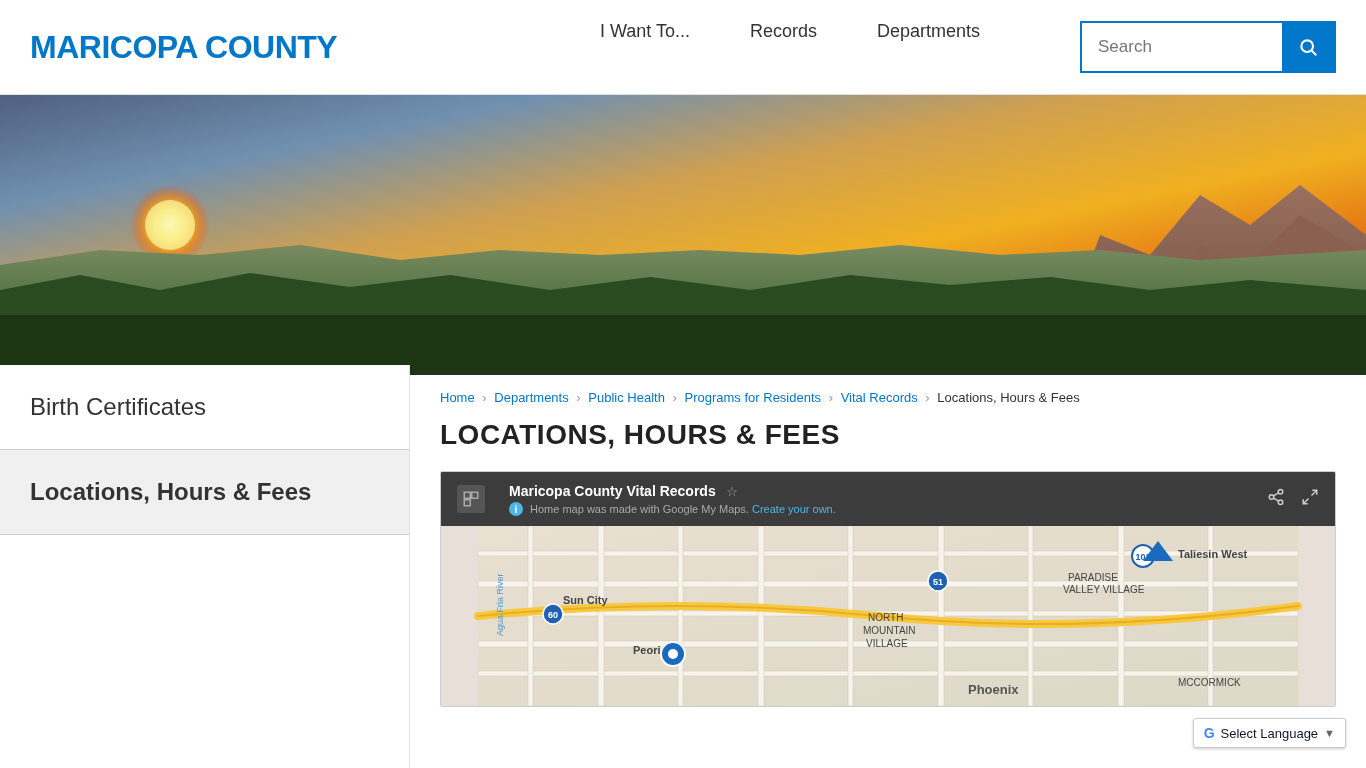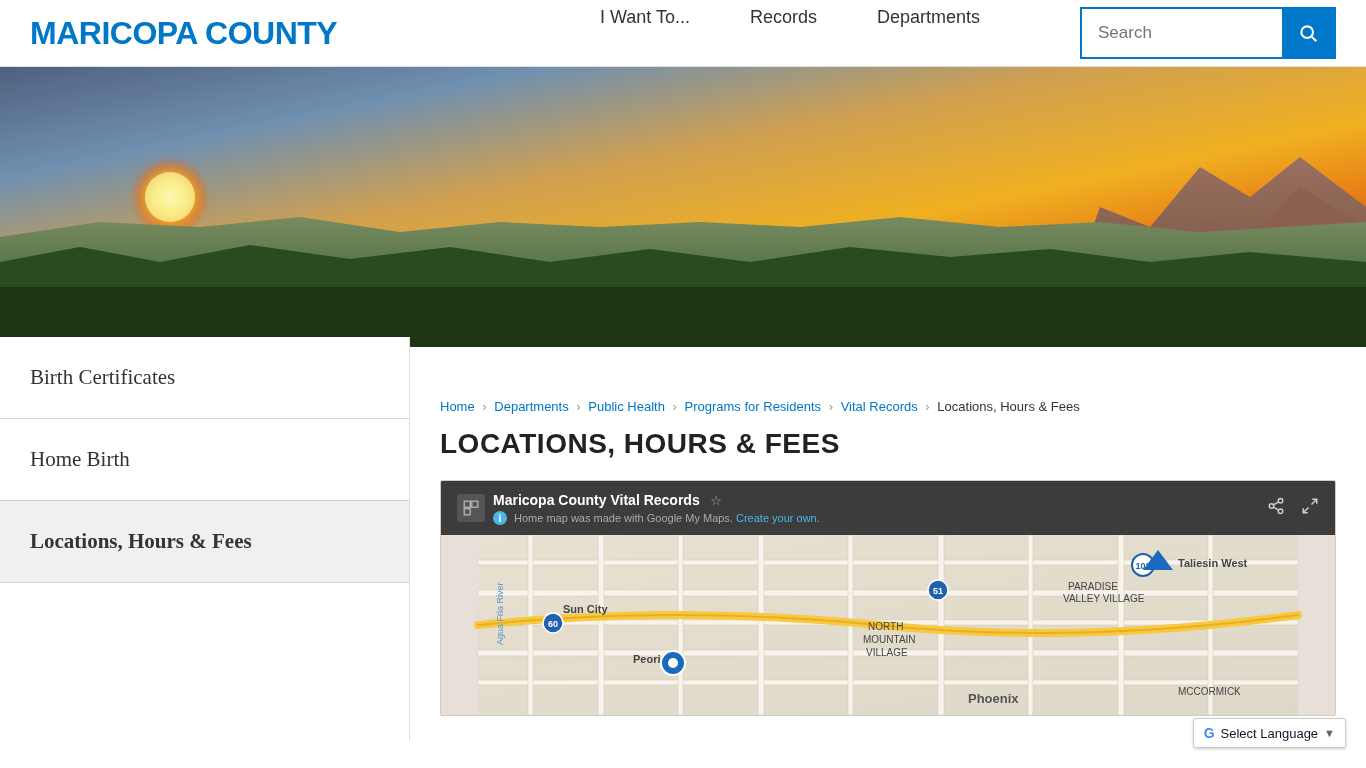--- a/index.html
+++ b/index.html
@@ -1,20 +1,20 @@
 <!DOCTYPE html>
 <html><head>
   <meta charset="utf-8">
   <style>
     * { margin: 0; padding: 0; box-sizing: border-box; }
     body { font-family: Arial, sans-serif; width: 1366px; height: 768px; overflow: hidden; background: #fff; }
 
     
     .header {
-      height: 67px;
+      height: 95px;
       background: #fff;
       display: flex;
       align-items: center;
       padding: 0 30px;
       border-bottom: 1px solid #e0e0e0;
       position: relative;
       z-index: 10;
     }
     .logo {
       font-size: 32px;
@@ -127,36 +127,34 @@
       border-right: 1px solid #e0e0e0;
       flex-shrink: 0;
       margin-top: -10px;
       position: relative;
       z-index: 5;
     }
     .sidebar-item {
       border-bottom: 1px solid #d0d0d0;
       padding: 28px 30px;
       cursor: pointer;
-      font-size: 21px;
+      font-size: 24px;
       color: #333;
-      font-family: Liberation Serif, serif;
     }
     .sidebar-item.active {
       background: #f0f0f0;
       font-weight: bold;
     }
 
     
     .content {
       flex: 1;
-      padding: 28px 30px;
+      padding: 15px 30px;
       overflow-y: auto;
       background: #fff;
-      margin-top: 24px;
     }
 
     
     .breadcrumb {
       font-size: 13px;
       color: #666;
       margin-bottom: 14px;
     }
     .breadcrumb a {
       color: #0077c8;
@@ -189,21 +187,21 @@
     .map-header {
       background: #3c3c3c;
       padding: 10px 16px;
       display: flex;
       align-items: center;
       justify-content: space-between;
     }
     .map-header-left {
       display: flex;
       align-items: center;
-      gap: 8px;
+      gap: 24px;
     }
     .map-icon {
       width: 28px;
       height: 28px;
       background: #555;
       border-radius: 3px;
       display: flex;
       align-items: center;
       justify-content: center;
       color: #ccc;
@@ -346,21 +344,20 @@
     <polygon points="0,280 0,195 80,180 160,195 250,178 350,192 450,180 550,195 650,182 750,195 850,180 950,190 1050,182 1150,195 1250,185 1366,195 1366,280" fill="#2a4a20"></polygon>
 
     <rect x="0" y="220" width="1366" height="60" fill="#1a3010" opacity="0.8"></rect>
   </svg>
 </div>
 
 <div class="main-content">
 
   <aside class="sidebar">
     <div class="sidebar-item">Birth Certificates</div>
-    <div class="sidebar-item">Home Birth</div>
     <div class="sidebar-item active">Locations, Hours &amp; Fees</div>
   </aside>
 
   <main class="content">
 
     <nav class="breadcrumb">
       <a href="#">Home</a>
       <span class="separator">›</span>
       <a href="#">Departments</a>
       <span class="separator">›</span>

